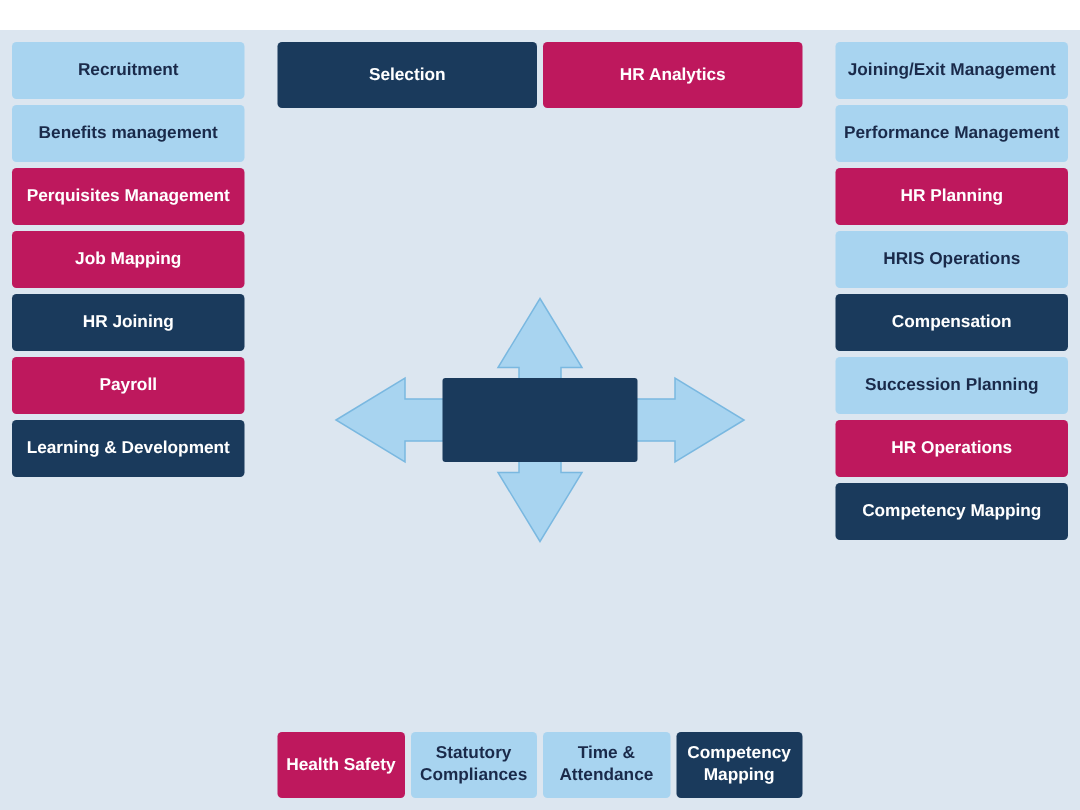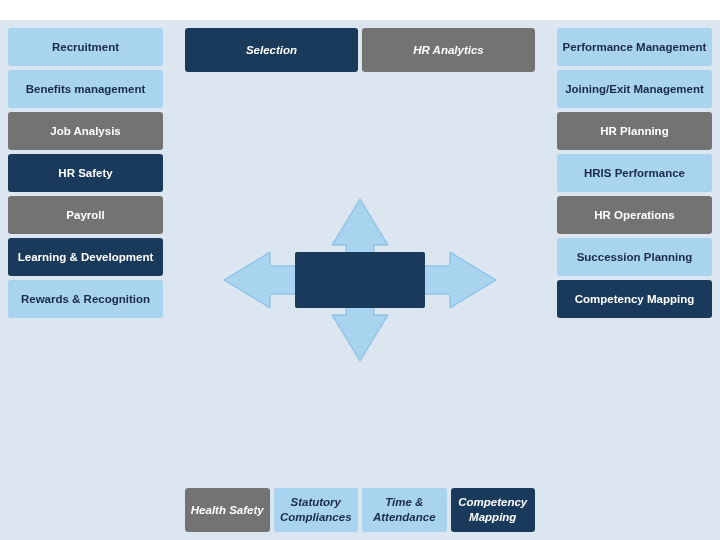--- a/index.html
+++ b/index.html
@@ -51,21 +51,20 @@
       flex-direction: column;
       gap: 4px;
     }
     
     .center-area {
       display: flex;
       flex-direction: column;
       align-items: center;
       justify-content: space-between;
       padding: 0 6px;
-      font-style: italic;
     }
     
     .center-top {
       display: flex;
       flex-direction: row;
       gap: 4px;
       width: 100%;
       justify-content: center;
     }
     
@@ -91,21 +90,21 @@
     }
     .tile-light {
       background: #a8d4f0;
       color: #1a2a4a;
     }
     .tile-dark {
       background: #1a3a5c;
       color: white;
     }
     .tile-medium {
-      background: #737373;
+      background: #be185d;
       color: white;
     }
     
     .col-tile {
       width: 100%;
       min-height: 38px;
     }
     
     .center-top-tile {
       flex: 1;
@@ -167,25 +166,25 @@
     <div class="header-title"></div>
     <div class="header-sub"></div>
   </div>
 
   <div class="content">
 
     <div class="left-col">
 
     <div class="tile tile-light col-tile">Recruitment</div>
         <div class="tile tile-light col-tile">Benefits management</div>
-        <div class="tile tile-medium col-tile">Job Analysis</div>
-        <div class="tile tile-dark col-tile">HR Safety</div>
+        <div class="tile tile-medium col-tile">Perquisites Management</div>
+        <div class="tile tile-medium col-tile">Job Mapping</div>
+        <div class="tile tile-dark col-tile">HR Joining</div>
         <div class="tile tile-medium col-tile">Payroll</div>
         <div class="tile tile-dark col-tile">Learning &amp; Development</div>
-        <div class="tile tile-light col-tile">Rewards &amp; Recognition</div>
       </div>
 
     <div class="center-area">
 
       <div class="center-top">
       <div class="tile center-top-tile tile-dark">Selection</div>
           <div class="tile center-top-tile tile-medium">HR Analytics</div>
         </div>
 
       <div class="center-middle">
@@ -208,22 +207,23 @@
 
       <div class="center-bottom">
       <div class="tile center-bottom-tile tile-medium">Health Safety</div>
           <div class="tile center-bottom-tile tile-light">Statutory Compliances</div>
           <div class="tile center-bottom-tile tile-light">Time &amp; Attendance</div>
           <div class="tile center-bottom-tile tile-dark">Competency Mapping</div>
         </div>
     </div>
 
     <div class="right-col">
-    <div class="tile tile-light col-tile">Performance Management</div>
-        <div class="tile tile-light col-tile">Joining/Exit Management</div>
+    <div class="tile tile-light col-tile">Joining/Exit Management</div>
+        <div class="tile tile-light col-tile">Performance Management</div>
         <div class="tile tile-medium col-tile">HR Planning</div>
-        <div class="tile tile-light col-tile">HRIS Performance</div>
+        <div class="tile tile-light col-tile">HRIS Operations</div>
+        <div class="tile tile-dark col-tile">Compensation</div>
+        <div class="tile tile-light col-tile">Succession Planning</div>
         <div class="tile tile-medium col-tile">HR Operations</div>
-        <div class="tile tile-light col-tile">Succession Planning</div>
         <div class="tile tile-dark col-tile">Competency Mapping</div>
       </div>
   </div>
 </div>
 
 </body></html>

